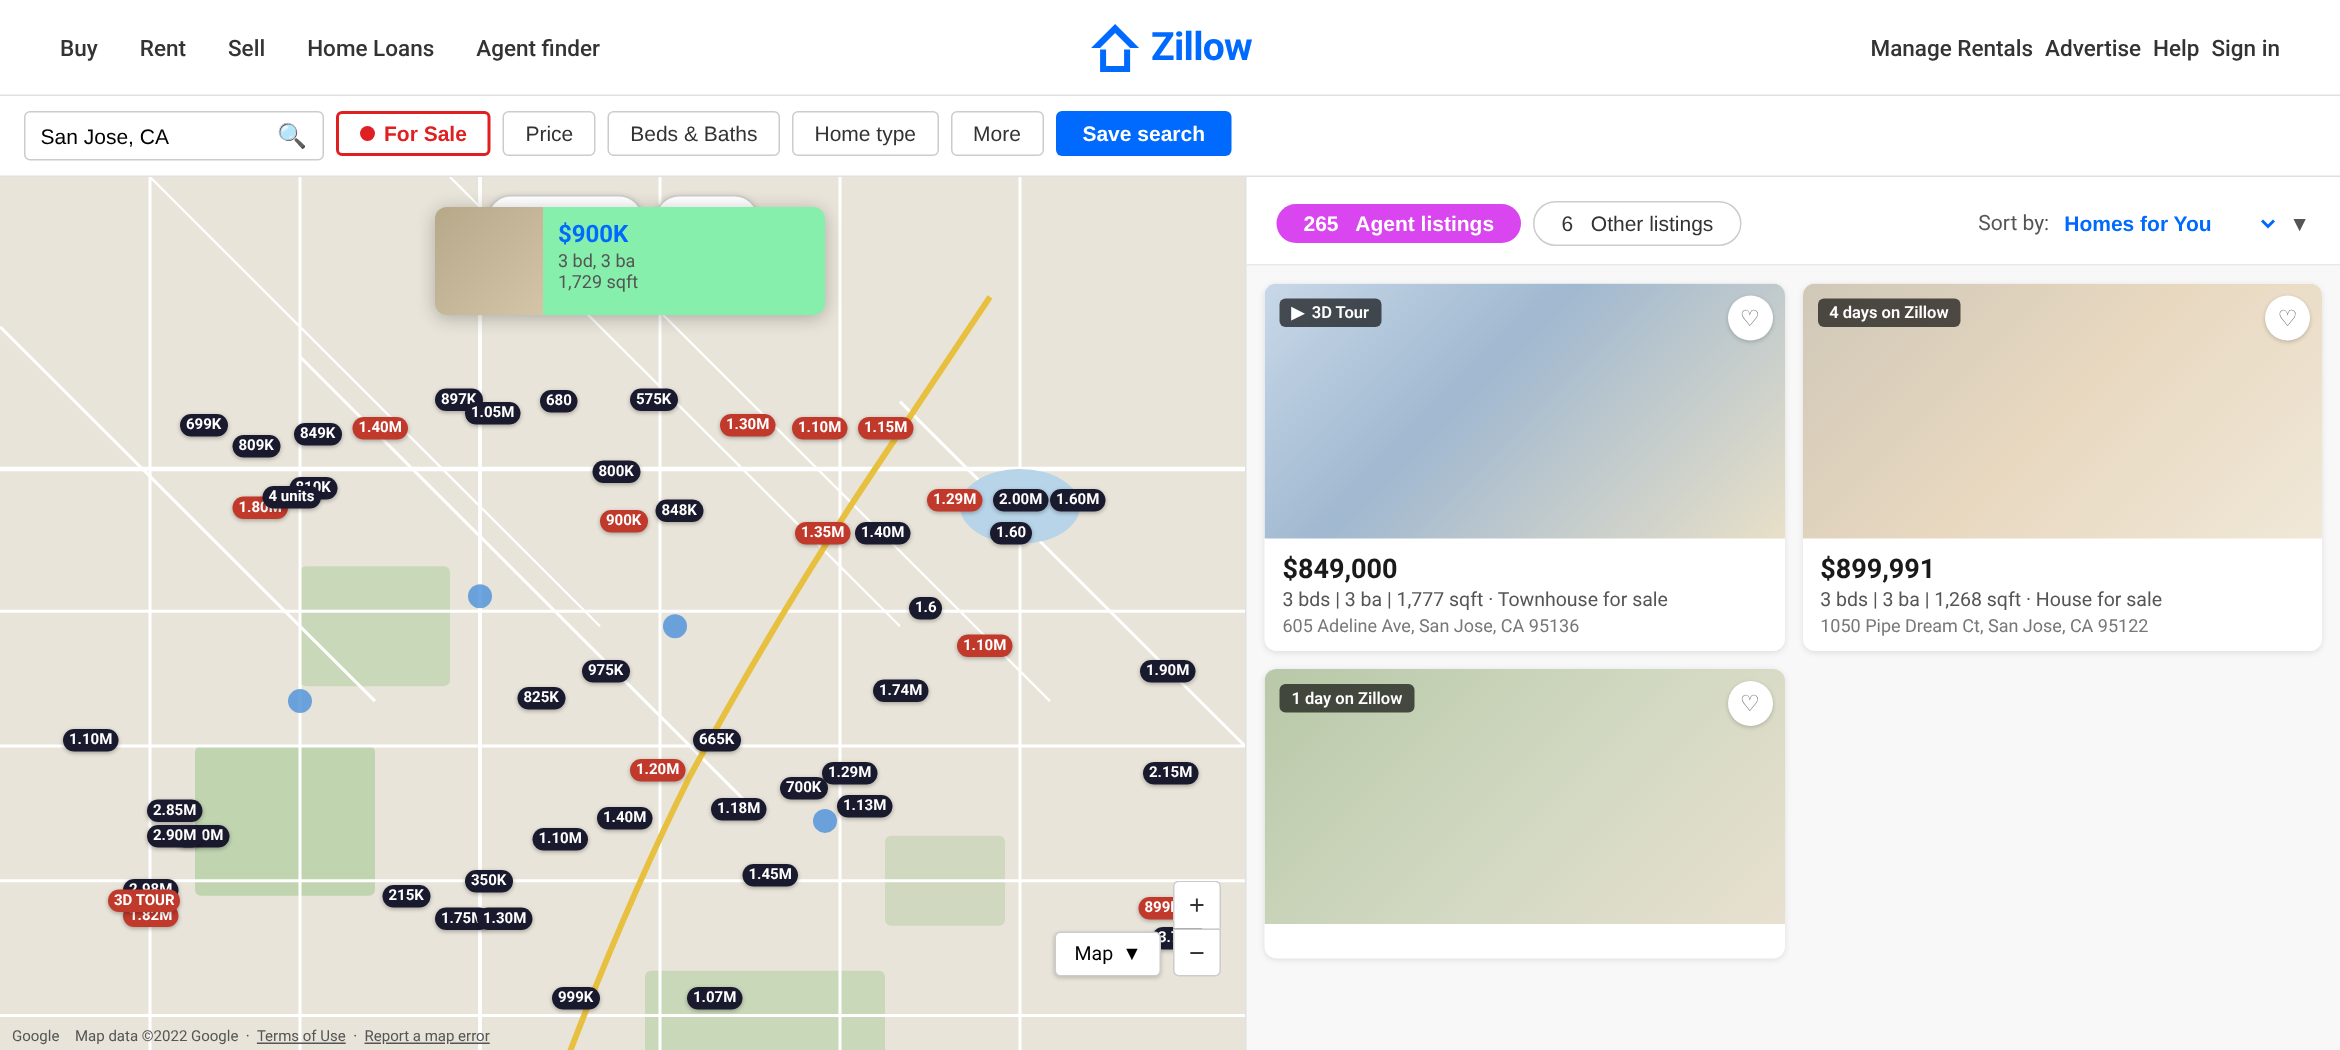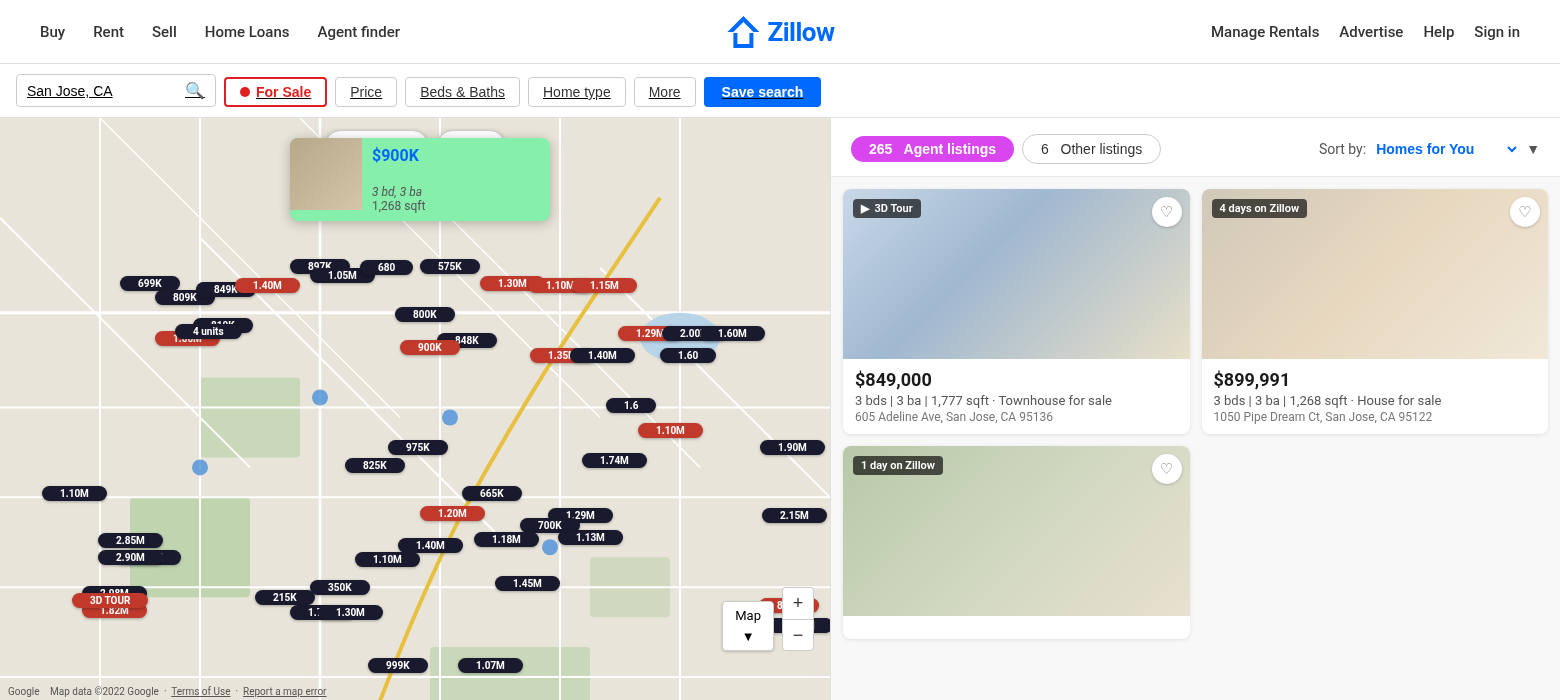--- a/index.html
+++ b/index.html
@@ -9,28 +9,28 @@
     .navbar {
       display: flex; align-items: center; justify-content: space-between;
       padding: 0 40px; height: 64px; border-bottom: 1px solid #e0e0e0;
       position: relative; z-index: 10; background: #fff;
     }
     .nav-left { display: flex; align-items: center; gap: 28px; }
     .nav-left a { font-size: 15px; color: #333; text-decoration: none; font-weight: 500; cursor: pointer; }
     .nav-logo { position: absolute; left: 50%; transform: translateX(-50%); display: flex; align-items: center; gap: 6px; }
     .nav-logo svg { width: 36px; height: 36px; }
     .nav-logo-text { font-size: 26px; font-weight: 700; color: #006aff; letter-spacing: -0.5px; }
-    .nav-right { display: flex; align-items: flex-end; gap: 20px; }
+    .nav-right { display: flex; align-items: flex-end; gap: 8px; }
     .nav-right a { font-size: 15px; color: #333; text-decoration: none; font-weight: 500; cursor: pointer; }
 
     
     .search-bar {
-      display: flex; align-items: flex-end; gap: 8px;
+      display: flex; align-items: flex-start; gap: 8px;
       padding: 10px 16px; border-bottom: 1px solid #e0e0e0;
-      background: #fff; z-index: 9; text-decoration: underline;
+      background: #fff; z-index: 9;
     }
     .search-input-wrap {
       display: flex; align-items: center;
       border: 1px solid #ccc; border-radius: 4px;
       padding: 6px 10px; min-width: 200px; gap: 8px;
     }
     .search-input-wrap input {
       border: none; outline: none; font-size: 14px; width: 150px;
     }
     .search-icon { color: #555; font-size: 16px; cursor: pointer; }
@@ -109,21 +109,21 @@
       position: absolute; top: 20px; left: 290px; z-index: 6;
       background: #86efac; border-radius: 8px; box-shadow: 0 2px 12px rgba(0,0,0,.25);
       display: flex; overflow: hidden; width: 260px;
     }
     .popup-img {
       width: 72px; height: 72px; background: #c8b89a; flex-shrink: 0;
       background: linear-gradient(135deg, #b8a88a 0%, #d4c4a8 100%);
     }
     .popup-info { padding: 8px 10px; }
     .popup-price { font-size: 16px; font-weight: 700; color: #006aff; }
-    .popup-details { font-size: 12px; color: #555; margin-top: 20px; font-style: italic; }
+    .popup-details { font-size: 12px; color: #555; margin-top: 2px; }
     .popup-sqft { font-size: 12px; color: #555; }
 
     
     .listings-panel {
       flex: 1; background: #f8f8f8; overflow-y: auto;
       border-left: 1px solid #e0e0e0;
     }
     .listings-header {
       background: #fff; padding: 16px 20px 0;
       border-bottom: 1px solid #e8e8e8;
@@ -191,21 +191,21 @@
     }
     @keyframes spin { to { transform: rotate(360deg); } }
 
     
     .map-svg { position: absolute; top: 0; left: 0; width: 100%; height: 100%; }
 
     
     .price-pin {
       position: absolute;
       background: #c0392b; color: #fff; font-size: 10px; font-weight: 700;
-      padding: 2px 18px; border-radius: 10px; white-space: nowrap;
+      padding: 2px 4px; border-radius: 10px; white-space: nowrap;
       box-shadow: 0 1px 3px rgba(0,0,0,.3);
     }
     .price-pin.dark { background: #1a1a2e; }
     .price-pin.tour { background: #c0392b; }
 
     .map-attribution {
       position: absolute; bottom: 4px; left: 8px; font-size: 10px; color: #555;
     }
 
     
@@ -312,21 +312,21 @@
           <span class="schools-chevron">▼</span>
         </button>
         <button class="draw-btn">Draw</button>
       </div>
 
       <div class="listing-popup">
         <div class="popup-img"></div>
         <div class="popup-info">
           <div class="popup-price">$900K</div>
           <div class="popup-details">3 bd, 3 ba</div>
-          <div class="popup-sqft">1,268 sqft</div>
+          <div class="popup-sqft">1,729 sqft</div>
         </div>
       </div>
 
       <div id="price-pins-container">
           <div class="price-pin dark" style="left: 120px; top: 158px;">699K</div>
           <div class="price-pin dark" style="left: 155px; top: 172px;">809K</div>
           <div class="price-pin dark" style="left: 196px; top: 164px;">849K</div>
           <div class="price-pin tour" style="left: 235px; top: 160px;">1.40M</div>
           <div class="price-pin dark" style="left: 290px; top: 141px;">897K</div>
           <div class="price-pin dark" style="left: 310px; top: 150px;">1.05M</div>
@@ -377,21 +377,21 @@
           <div class="price-pin dark" style="left: 458px; top: 540px;">1.07M</div>
           <div class="price-pin tour" style="left: 759px; top: 480px;">899K</div>
           <div class="price-pin dark" style="left: 768px; top: 500px;">3.70M</div>
           <div class="price-pin dark" style="left: 175px; top: 206px;">4 units</div>
         </div>
 
       <div class="map-zoom">
         <button class="zoom-btn">+</button>
         <button class="zoom-btn">−</button>
       </div>
-      <div class="map-type-btn" style="bottom:50px;right:56px;position:absolute;flex-direction:column;">
+      <div class="map-type-btn" style="bottom:50px;right:56px;position:absolute;">
         <span>Map</span>
         <span>▼</span>
       </div>
 
       <div class="map-attribution">
         <span>Google</span>
       </div>
       <div style="position:absolute;bottom:4px;left:50px;font-size:10px;color:#555;">
         <span>Map data ©2022 Google</span>
         &nbsp;·&nbsp;

